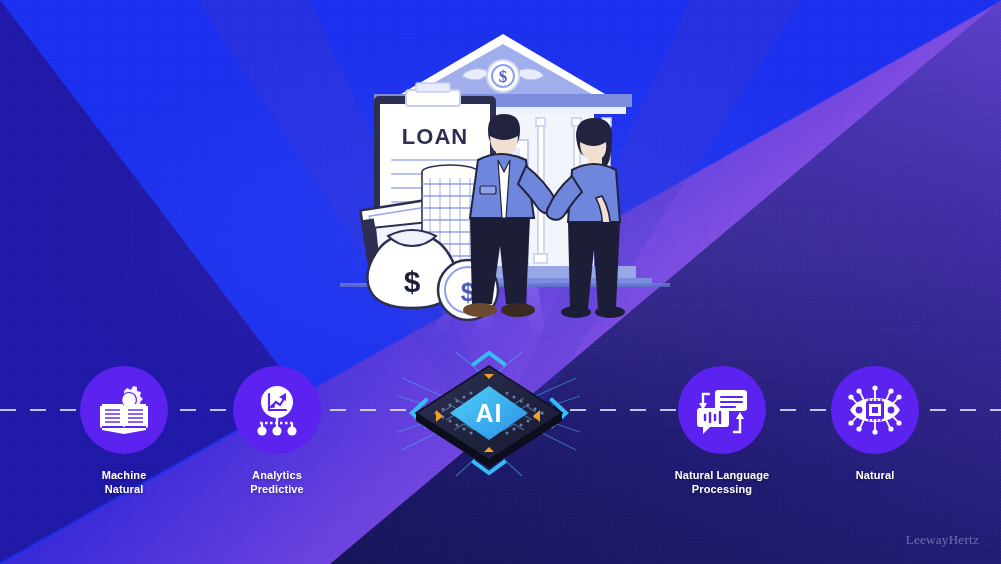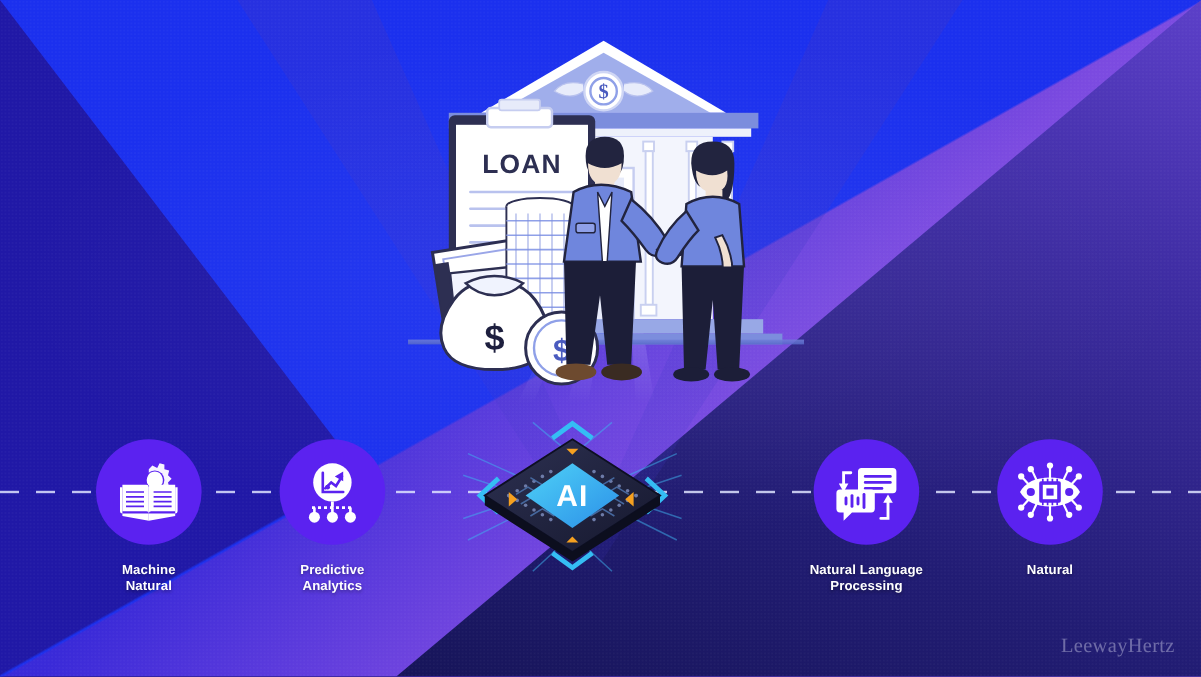--- a/index.html
+++ b/index.html
@@ -30,36 +30,36 @@
     background-size:3px 3px;}
   .vig{position:absolute;inset:0;
     background:radial-gradient(ellipse 70% 55% at 50% 42%,rgba(255,255,255,.05),rgba(0,0,0,0) 70%);}
   
   .dash{position:absolute;left:0;top:409px;width:1001px;height:2px;
     background:repeating-linear-gradient(to right,#dfe4ff 0 16px,rgba(0,0,0,0) 16px 30px);
     opacity:.85;}
   
   .hero{position:absolute;left:340px;top:18px;width:330px;height:320px;}
   
-  .chip{position:absolute;left:384px;top:338px;width:186px;height:150px;text-align:right;}
+  .chip{position:absolute;left:396px;top:338px;width:186px;height:150px;text-align:right;}
   
   .node{position:absolute;width:150px;text-align:center;}
   .circle{width:88px;height:88px;border-radius:50%;margin:0 auto;
     background:#5b22f0;display:flex;align-items:center;justify-content:center;
     box-shadow:0 0 0 0 rgba(0,0,0,0);}
   .circle svg{display:block;}
   .lbl{margin-top:14px;color:#ffffff;font-size:11px;font-weight:700;line-height:1.3;
     letter-spacing:.1px;text-shadow:0 1px 3px rgba(0,0,0,.35);}
   .n1{left:49px;top:366px;}
   .n2{left:202px;top:366px;}
   .n3{left:647px;top:366px;}
   .n4{left:800px;top:366px;}
   
   .wm{position:absolute;right:22px;bottom:16px;color:rgba(225,225,245,.40);
-    font-family:"Liberation Serif",serif;font-size:17px;letter-spacing:.3px;}
+    font-family:"Liberation Serif",serif;font-size:13px;letter-spacing:.3px;}
 </style>
 </head>
 <body>
 
 <div class="stage">
 
   <div class="bg-base"></div>
   <div class="bg-tl"></div>
   <div class="bg-right-dark"></div>
   <div class="bg-dl2"></div>
@@ -370,22 +370,22 @@
           <line x1="43" y1="41" x2="43" y2="45"></line>
         </g>
         <g fill="#ffffff">
           <circle cx="13" cy="49" r="4.6"></circle>
           <circle cx="28" cy="49" r="4.6"></circle>
           <circle cx="43" cy="49" r="4.6"></circle>
         </g>
       </svg>
     </div>
     <div class="lbl">
+      <div>Analytics</div>
       <div>Predictive</div>
-      <div>Analytics</div>
     </div>
   </div>
 
   <div class="node n3">
     <div class="circle">
       <svg width="56" height="56" viewBox="0 0 56 56">
         <g fill="#ffffff">
           <path d="M24 8 h26 q3 0 3 3 v15 q0 3 -3 3 H34 l-7 7 v-7 h-3 q-3 0 -3 -3 V11 q0 -3 3 -3 z"></path>
         </g>
         <g stroke="#5b22f0" stroke-width="2.2" stroke-linecap="round">

